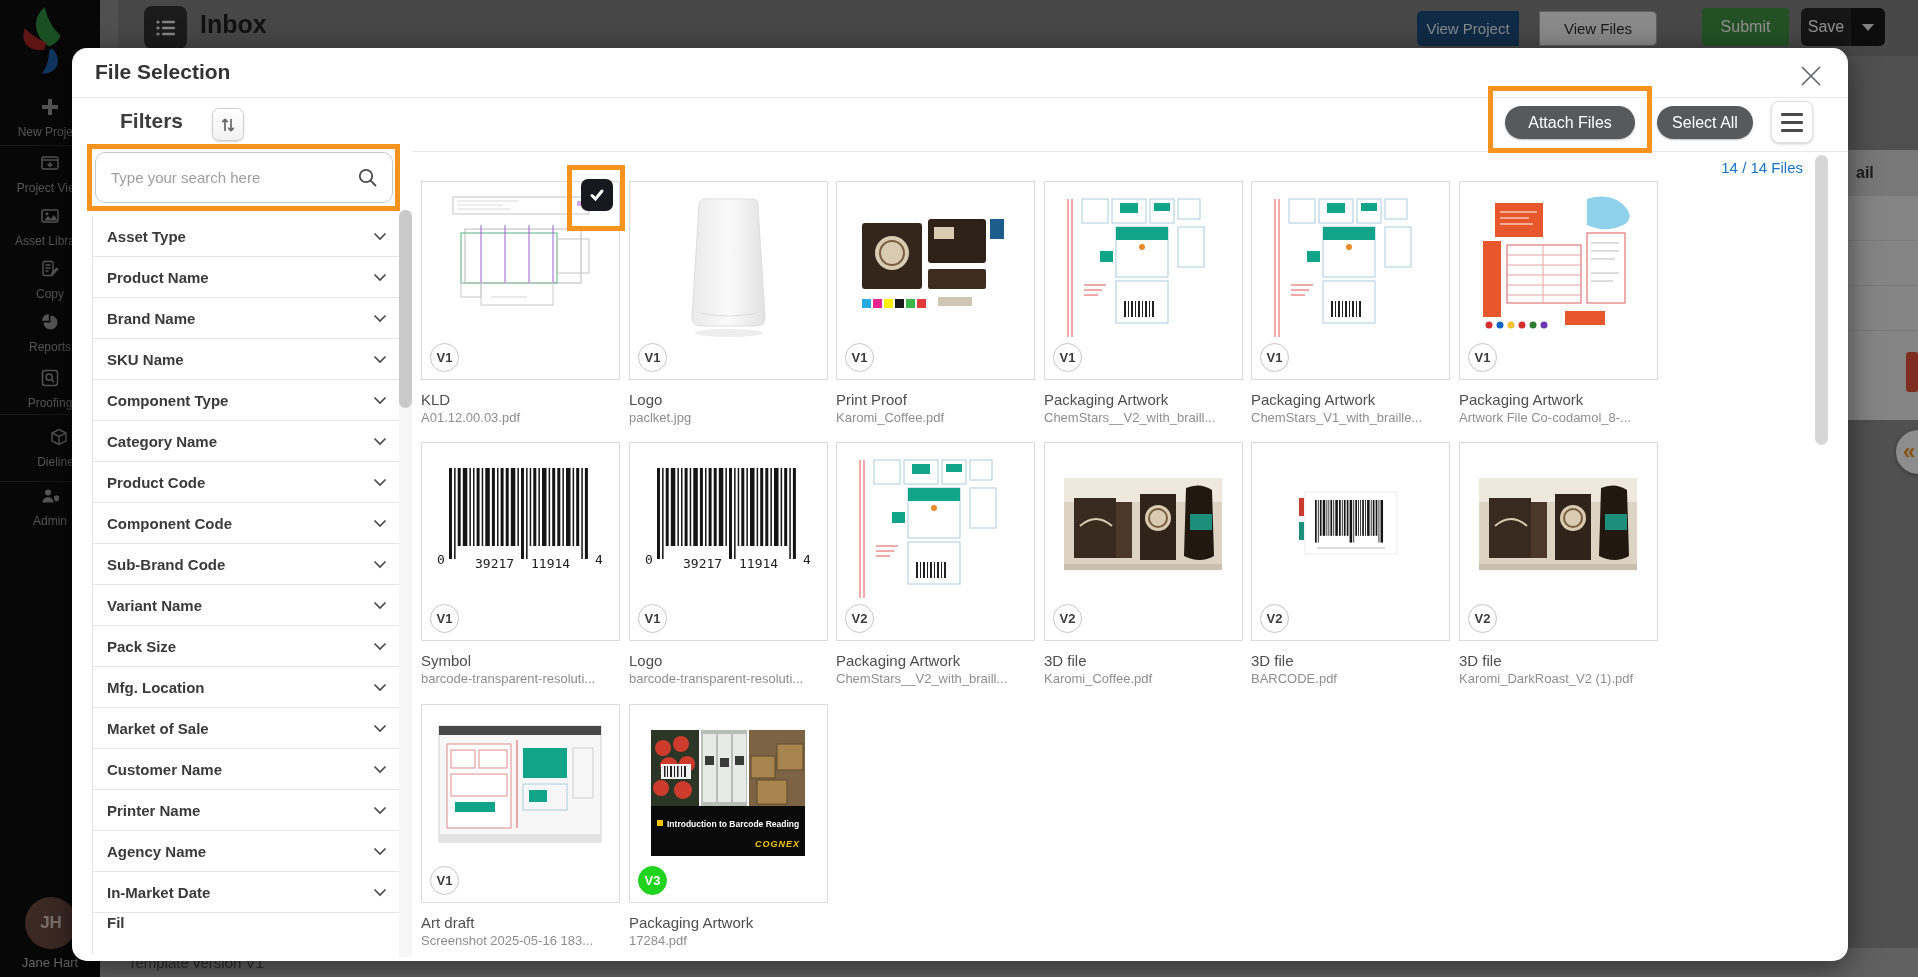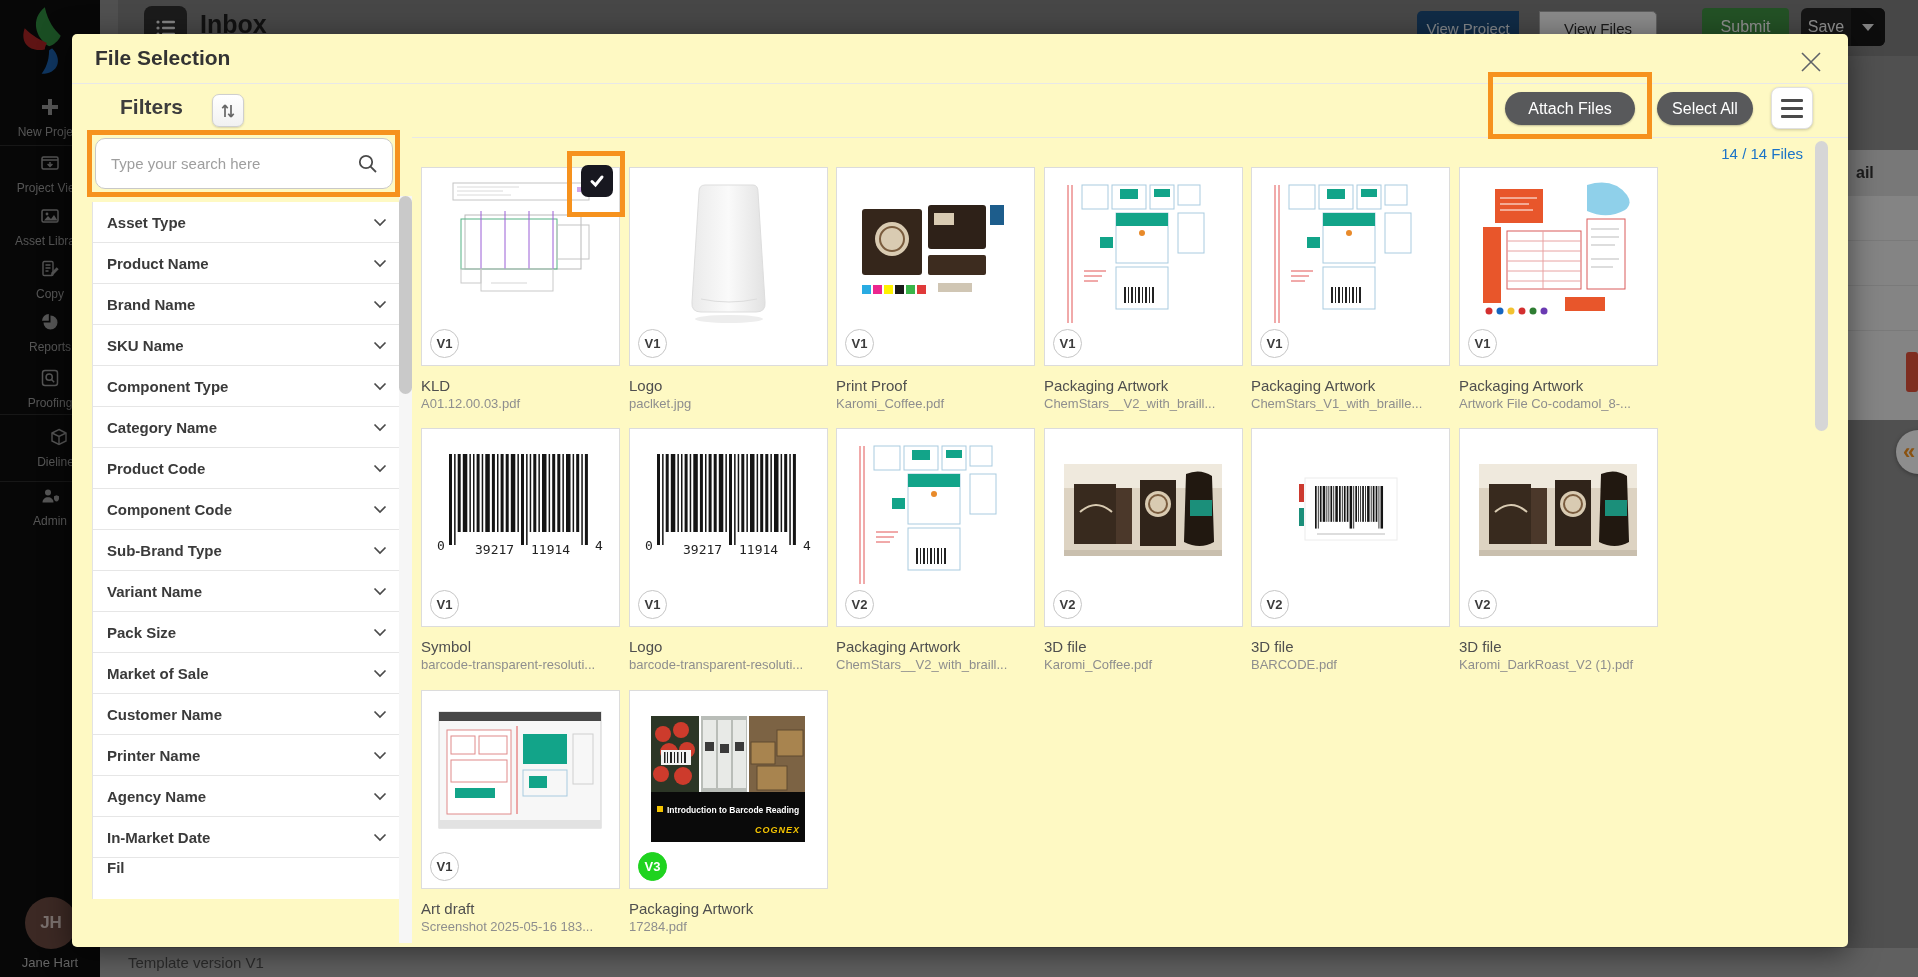--- a/index.html
+++ b/index.html
@@ -33,21 +33,21 @@
   .page-frag{left:1848px;top:150px;width:70px;height:270px;background:#ececec}
   .frag-head{height:46px;background:#d6d6d6;font-weight:bold;font-size:16px;color:#333;display:flex;align-items:center;padding-left:8px}
   .frag-row{height:45px;border-bottom:1px solid #d9d9d9}
   .red-marker{left:1906px;top:352px;width:12px;height:40px;background:#e0503a;border-radius:3px}
   .edge-toggle{left:1896px;top:430px;width:44px;height:44px;border-radius:50%;background:#fbfbfb;box-shadow:0 1px 4px rgba(0,0,0,.35);display:flex;align-items:center;cursor:pointer}
   .edge-toggle span{color:#f6921e;font-size:22px;font-weight:bold;padding-left:7px}
 
   .backdrop{left:0;top:0;width:1918px;height:977px;background:rgba(0,0,0,.44);z-index:40}
 
   
-  .modal{left:72px;top:34px;width:1776px;height:913px;background:#fef9c3;border-radius:5px;box-shadow:0 6px 30px rgba(0,0,0,.5);z-index:50;overflow:hidden}
+  .modal{left:72px;top:48px;width:1776px;height:913px;background:#ffffff;border-radius:15px;box-shadow:0 6px 30px rgba(0,0,0,.5);z-index:50;overflow:hidden}
   .m-title{left:23px;top:12px;font-size:21px;font-weight:bold;color:#333}
   .m-close{left:1726px;top:15px;width:26px;height:26px;cursor:pointer}
   .hdiv{left:0;top:49px;width:1776px;height:1px;background:#e8e8e8}
   .hdiv2{left:340px;top:103px;width:1436px}
   .f-head{left:48px;top:61px;font-size:21px;font-weight:bold;color:#3d3d3d}
   .sort-btn{left:140px;top:60px;width:32px;height:33px;background:linear-gradient(#fff,#f1f1f1);border:1px solid #cfcfcf;border-radius:7px;box-shadow:0 1px 2px rgba(0,0,0,.15);display:flex;align-items:center;justify-content:center;cursor:pointer}
   .hl{border:5px solid #f6921e;pointer-events:none;z-index:5}
   .search-hl{left:15px;top:96px;width:313px;height:67px}
   .search-box{left:23px;top:104px;width:298px;height:51px;border:1px solid #c8c8c8;border-radius:10px;background:#fff;display:flex;align-items:center}
   .search-box input{flex:1;border:none;outline:none;font-size:15px;padding:0 6px 0 15px;color:#444;background:transparent;font-family:"Liberation Sans",sans-serif}
@@ -254,33 +254,39 @@
             <path d="M1.5 1.5L7 7l5.5-5.5" fill="none" stroke="#4a4a4a" stroke-width="1.7"></path>
           </svg>
         </div>
         <div class="frow">
           <span>Component Code</span>
           <svg width="14" height="9" viewBox="0 0 14 9">
             <path d="M1.5 1.5L7 7l5.5-5.5" fill="none" stroke="#4a4a4a" stroke-width="1.7"></path>
           </svg>
         </div>
         <div class="frow">
-          <span>Sub-Brand Type</span>
+          <span>Sub-Brand Code</span>
           <svg width="14" height="9" viewBox="0 0 14 9">
             <path d="M1.5 1.5L7 7l5.5-5.5" fill="none" stroke="#4a4a4a" stroke-width="1.7"></path>
           </svg>
         </div>
         <div class="frow">
           <span>Variant Name</span>
           <svg width="14" height="9" viewBox="0 0 14 9">
             <path d="M1.5 1.5L7 7l5.5-5.5" fill="none" stroke="#4a4a4a" stroke-width="1.7"></path>
           </svg>
         </div>
         <div class="frow">
           <span>Pack Size</span>
+          <svg width="14" height="9" viewBox="0 0 14 9">
+            <path d="M1.5 1.5L7 7l5.5-5.5" fill="none" stroke="#4a4a4a" stroke-width="1.7"></path>
+          </svg>
+        </div>
+        <div class="frow">
+          <span>Mfg. Location</span>
           <svg width="14" height="9" viewBox="0 0 14 9">
             <path d="M1.5 1.5L7 7l5.5-5.5" fill="none" stroke="#4a4a4a" stroke-width="1.7"></path>
           </svg>
         </div>
         <div class="frow">
           <span>Market of Sale</span>
           <svg width="14" height="9" viewBox="0 0 14 9">
             <path d="M1.5 1.5L7 7l5.5-5.5" fill="none" stroke="#4a4a4a" stroke-width="1.7"></path>
           </svg>
         </div>

